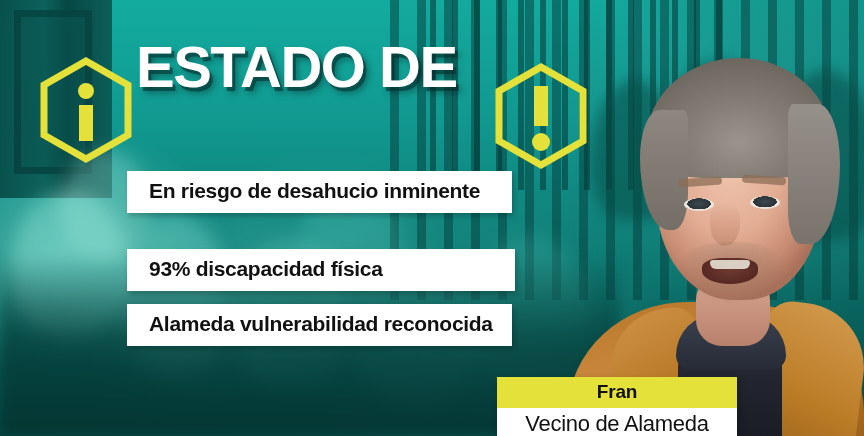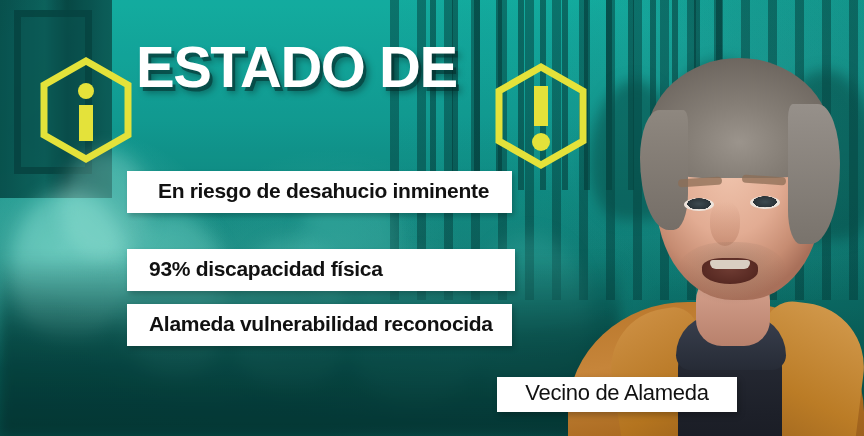--- a/index.html
+++ b/index.html
@@ -272,21 +272,21 @@
     background: #ffffff;
     color: #111111;
     font-weight: 700;
     font-size: 21px;
     line-height: 1.28;
     padding: 7px 14px 8px 22px;
     margin-bottom: 13px;
     letter-spacing: -0.3px;
     box-shadow: 2px 3px 5px rgba(0,0,0,0.22);
   }
-  .fact-1 { width: 349px; text-align: center; }
+  .fact-1 { width: 349px; }
   .fact-2 { width: 352px; margin-top: 36px; }
   .fact-3 { width: 349px; }
 
   
   .namebox {
     position: absolute;
     left: 497px; top: 377px;
     width: 240px;
     text-align: center;
     box-shadow: 2px 3px 6px rgba(0,0,0,0.25);
@@ -380,16 +380,17 @@
     <span class="l1">ESTADO DE</span>
   </div>
 
   <div class="facts">
     <div class="fact fact-1">En riesgo de desahucio inminente</div>
     <div class="fact fact-2">93% discapacidad física</div>
     <div class="fact fact-3">Alameda vulnerabilidad reconocida</div>
   </div>
 
   <div class="namebox">
+    <div class="name-primary">Fran</div>
     <div class="name-secondary">Vecino de Alameda</div>
   </div>
 
 </div>
 
 </body></html>

